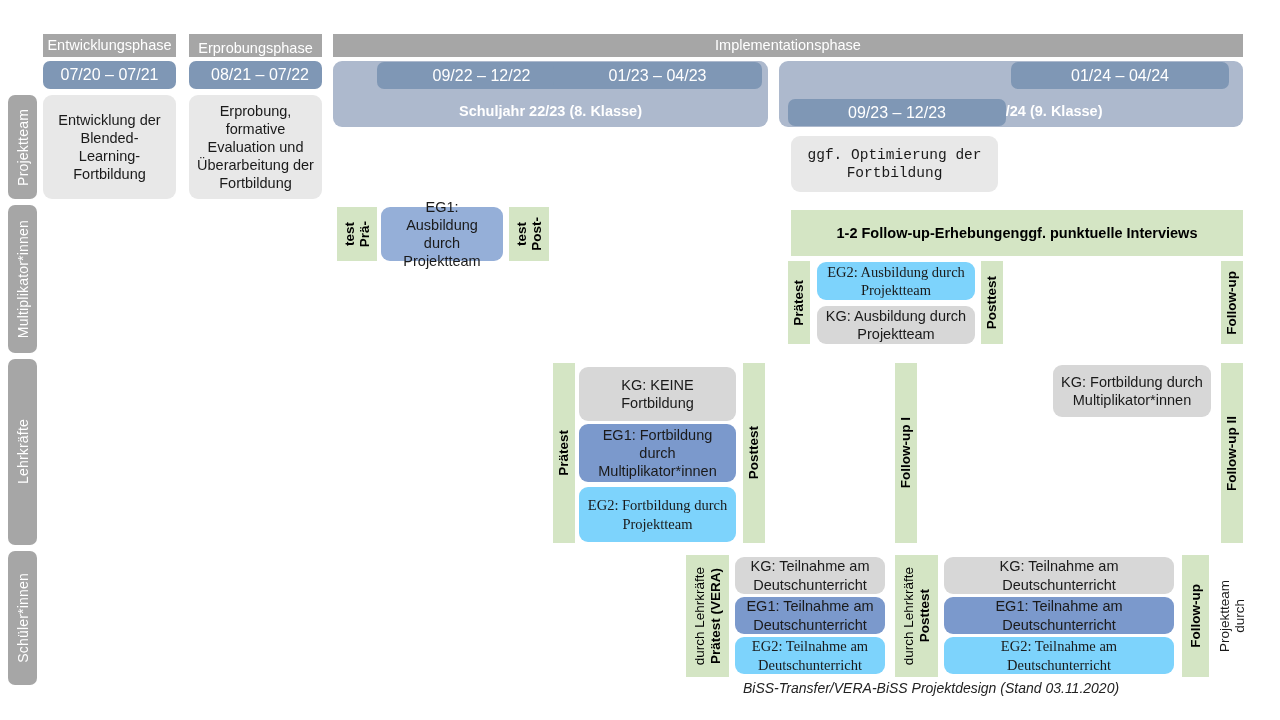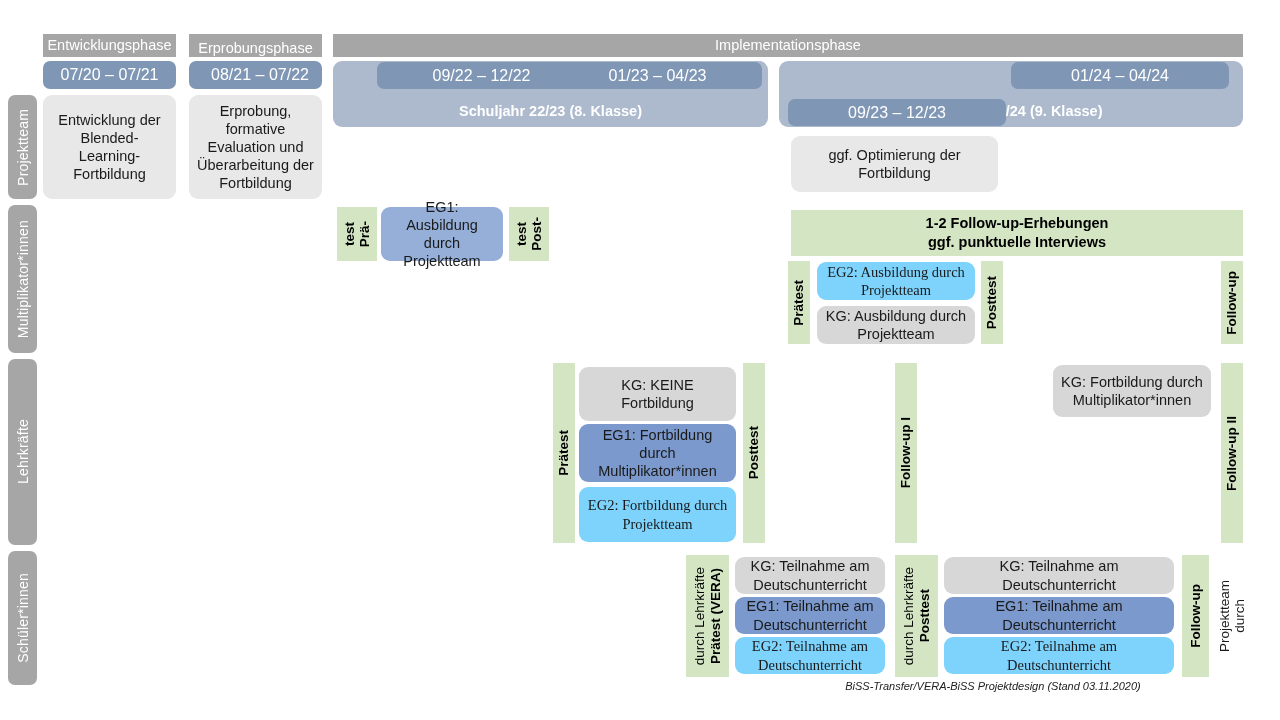--- a/index.html
+++ b/index.html
@@ -57,21 +57,21 @@
   .vtxt{
     writing-mode:vertical-rl;transform:rotate(180deg);
     white-space:nowrap;font-weight:bold;font-size:13.5px;line-height:1;
   }
   .vtxt.reg{font-weight:normal;}
   .splitcol{
     display:flex;flex-direction:row-reverse;gap:1px;
     align-items:center;justify-content:center;height:100%;
   }
   .footer{
-    font-size:11px;font-style:italic;color:#222;text-align:center;
+    font-size:14px;font-style:italic;color:#222;text-align:left;
     white-space:nowrap;
   }
 </style>
 </head>
 <body>
 
 <div class="stage">
 
   <div class="abs phase-hdr" style="left:43px;top:34px;width:133px;height:23px;">
     <span>Entwicklungsphase</span>
@@ -122,41 +122,41 @@
   <div class="abs row-label" style="left:8px;top:551px;width:29px;height:134px;">
     <span>Schüler*innen</span>
   </div>
 
   <div class="abs card grey" style="left:189px;top:95px;width:133px;height:104px;">
     <span>Erprobung, formative Evaluation und Überarbeitung der Fortbildung</span>
   </div>
   <div class="abs card grey" style="left:43px;top:95px;width:133px;height:104px;">
     <span>Entwicklung der Blended-Learning-Fortbildung</span>
   </div>
-  <div class="abs card grey" style="left:791px;top:136px;width:207px;height:56px;">
+  <div class="abs card grey" style="left:791px;top:136px;width:207px;height:56px;font-family:Liberation Mono, monospace;">
     <span>ggf. Optimierung der Fortbildung</span>
   </div>
 
   <div class="abs green" style="left:337px;top:207px;width:40px;height:54px;">
     <div class="splitcol">
       <span class="vtxt">Prä-</span>
       <span class="vtxt">test</span>
     </div>
   </div>
   <div class="abs card blue-mid" style="left:381px;top:207px;width:122px;height:54px;">
     <span>EG1: Ausbildung durch Projektteam</span>
   </div>
   <div class="abs green" style="left:509px;top:207px;width:40px;height:54px;">
     <div class="splitcol">
       <span class="vtxt">Post-</span>
       <span class="vtxt">test</span>
     </div>
   </div>
 
-  <div class="abs green banner" style="left:791px;top:210px;width:452px;height:46px;flex-direction:column;">
+  <div class="abs green banner" style="left:791px;top:210px;width:452px;height:46px;flex-direction:row;">
     <span>1-2 Follow-up-Erhebungen</span>
     <span>ggf. punktuelle Interviews</span>
   </div>
 
   <div class="abs green" style="left:788px;top:261px;width:22px;height:83px;">
     <span class="vtxt">Prätest</span>
   </div>
   <div class="abs card blue-light" style="left:817px;top:262px;width:158px;height:38px;">
     <span>EG2: Ausbildung durch Projektteam</span>
   </div>

